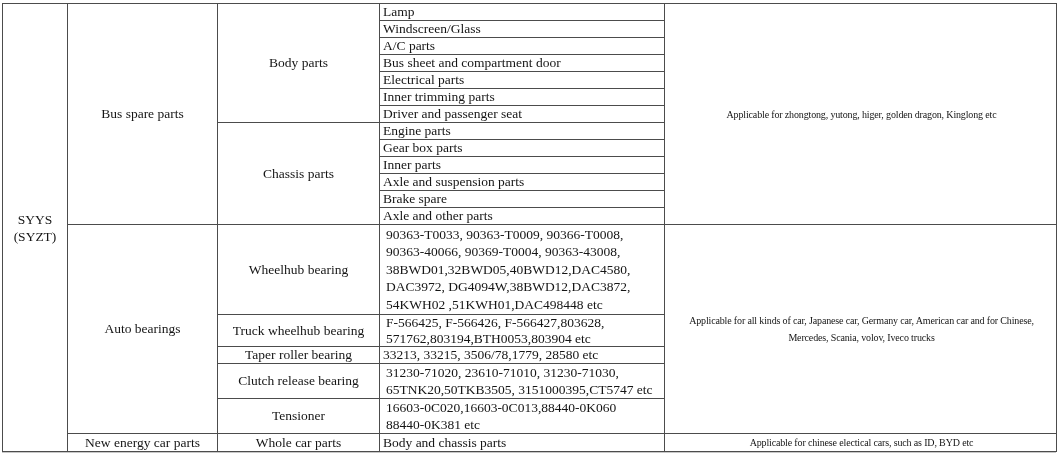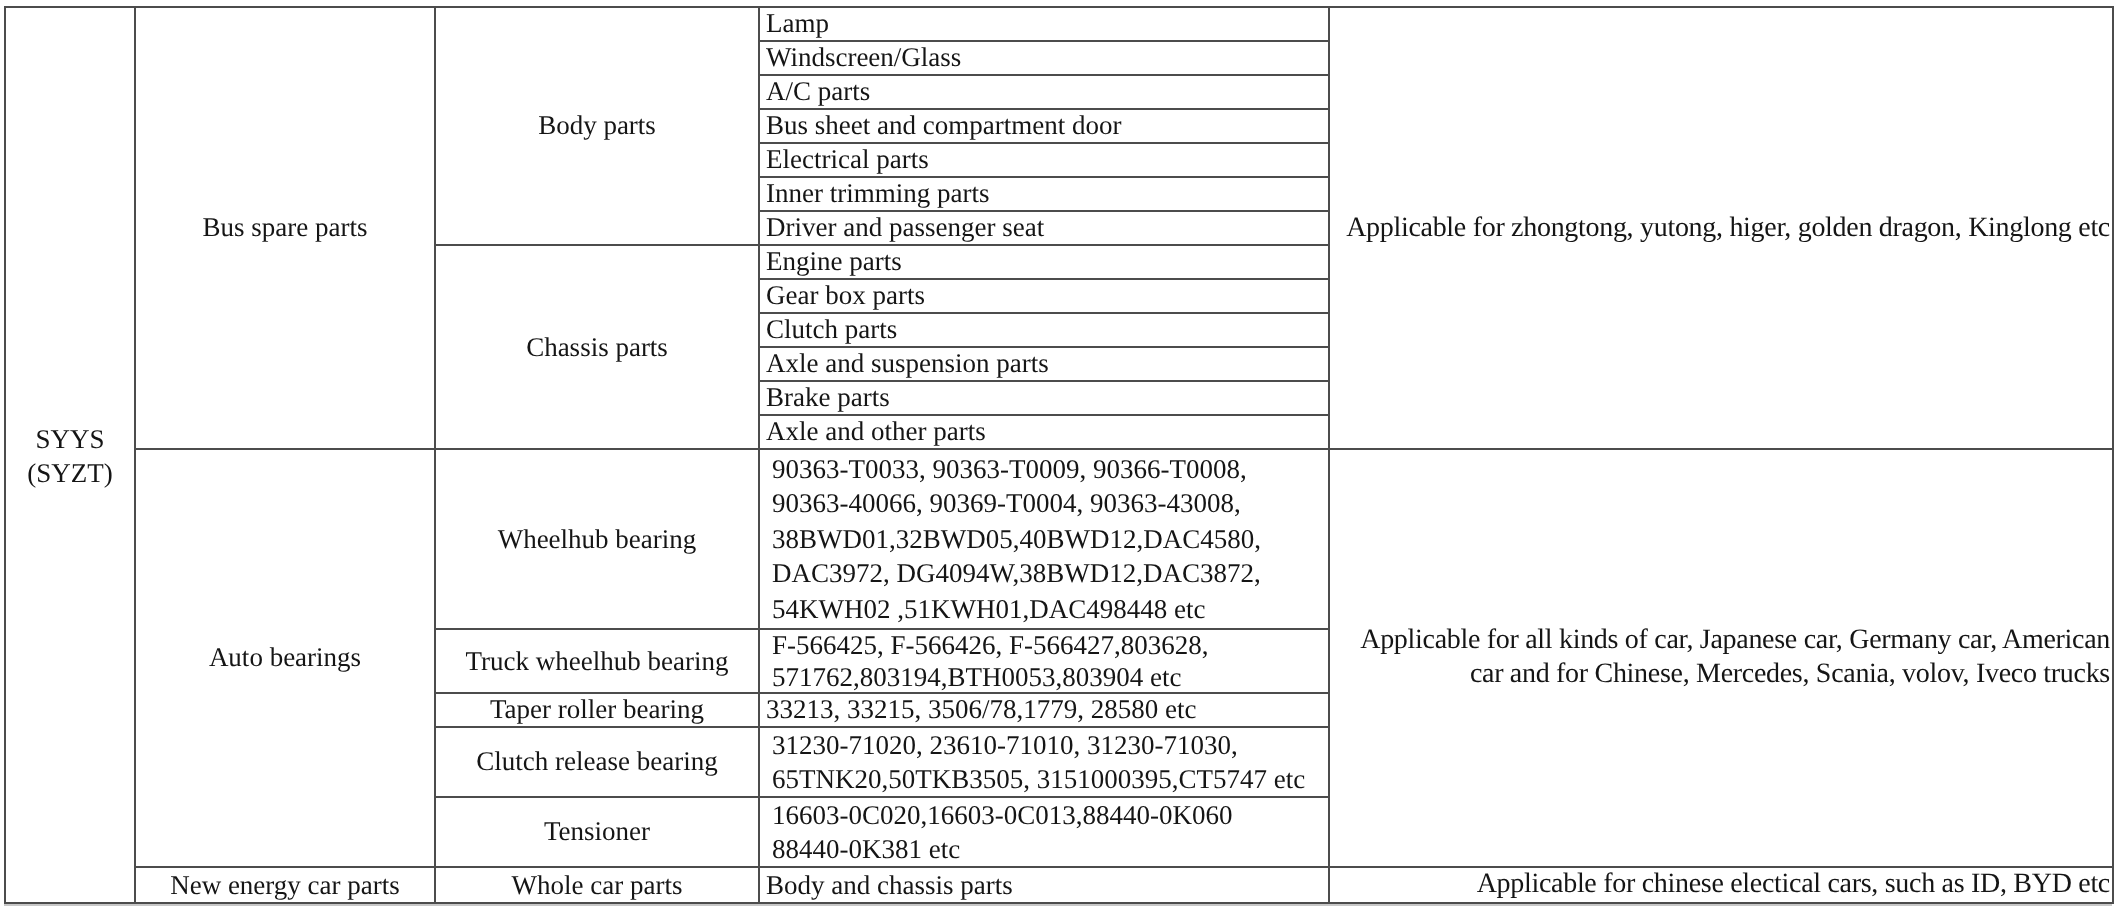--- a/index.html
+++ b/index.html
@@ -40,22 +40,22 @@
   .h18 { height: 18px; }
   td.center { text-align: center; }
   td.left  { text-align: left; margin-top: 10px; }
   td.left > div, td.left { padding-left: 3px; }
   td.left { padding-left: 0; }
   .cell-text { padding-left: 3px; }
   .lines .ln { line-height: 17px; white-space: nowrap; }
   .wheelhub-lines .ln { line-height: 17.5px; }
   .truck-lines .ln { line-height: 15.5px; }
   td.applicable-cell {
-    text-align: right;
-    font-size: 14px;
+    text-align: center;
+    font-size: 10px;
     letter-spacing: -0.15px;
   }
   td.applicable-cell .cell-text { padding-left: 3px; padding-right: 1px; line-height: 17px; }
   .company-cell .ln { line-height: 17px; }
   .cropped-row-line {
     position: absolute;
     left: 2px;
     top: 452px;
     width: 1054px;
     height: 1px;
@@ -127,31 +127,31 @@
             <div class="cell-text">Engine parts</div>
           </td>
     </tr>
     <tr class="h17">
       <td class="left">
             <div class="cell-text">Gear box parts</div>
           </td>
     </tr>
     <tr class="h17">
       <td class="left">
-            <div class="cell-text">Clutch parts</div>
+            <div class="cell-text">Inner parts</div>
           </td>
     </tr>
     <tr class="h17">
       <td class="left">
             <div class="cell-text">Axle and suspension parts</div>
           </td>
     </tr>
     <tr class="h17">
       <td class="left">
-            <div class="cell-text">Brake parts</div>
+            <div class="cell-text">Brake spare</div>
           </td>
     </tr>
     <tr class="h17">
       <td class="left">
             <div class="cell-text">Axle and other parts</div>
           </td>
     </tr>
 
     <tr class="h90">
       <td class="center" rowspan="5">Auto bearings</td>

